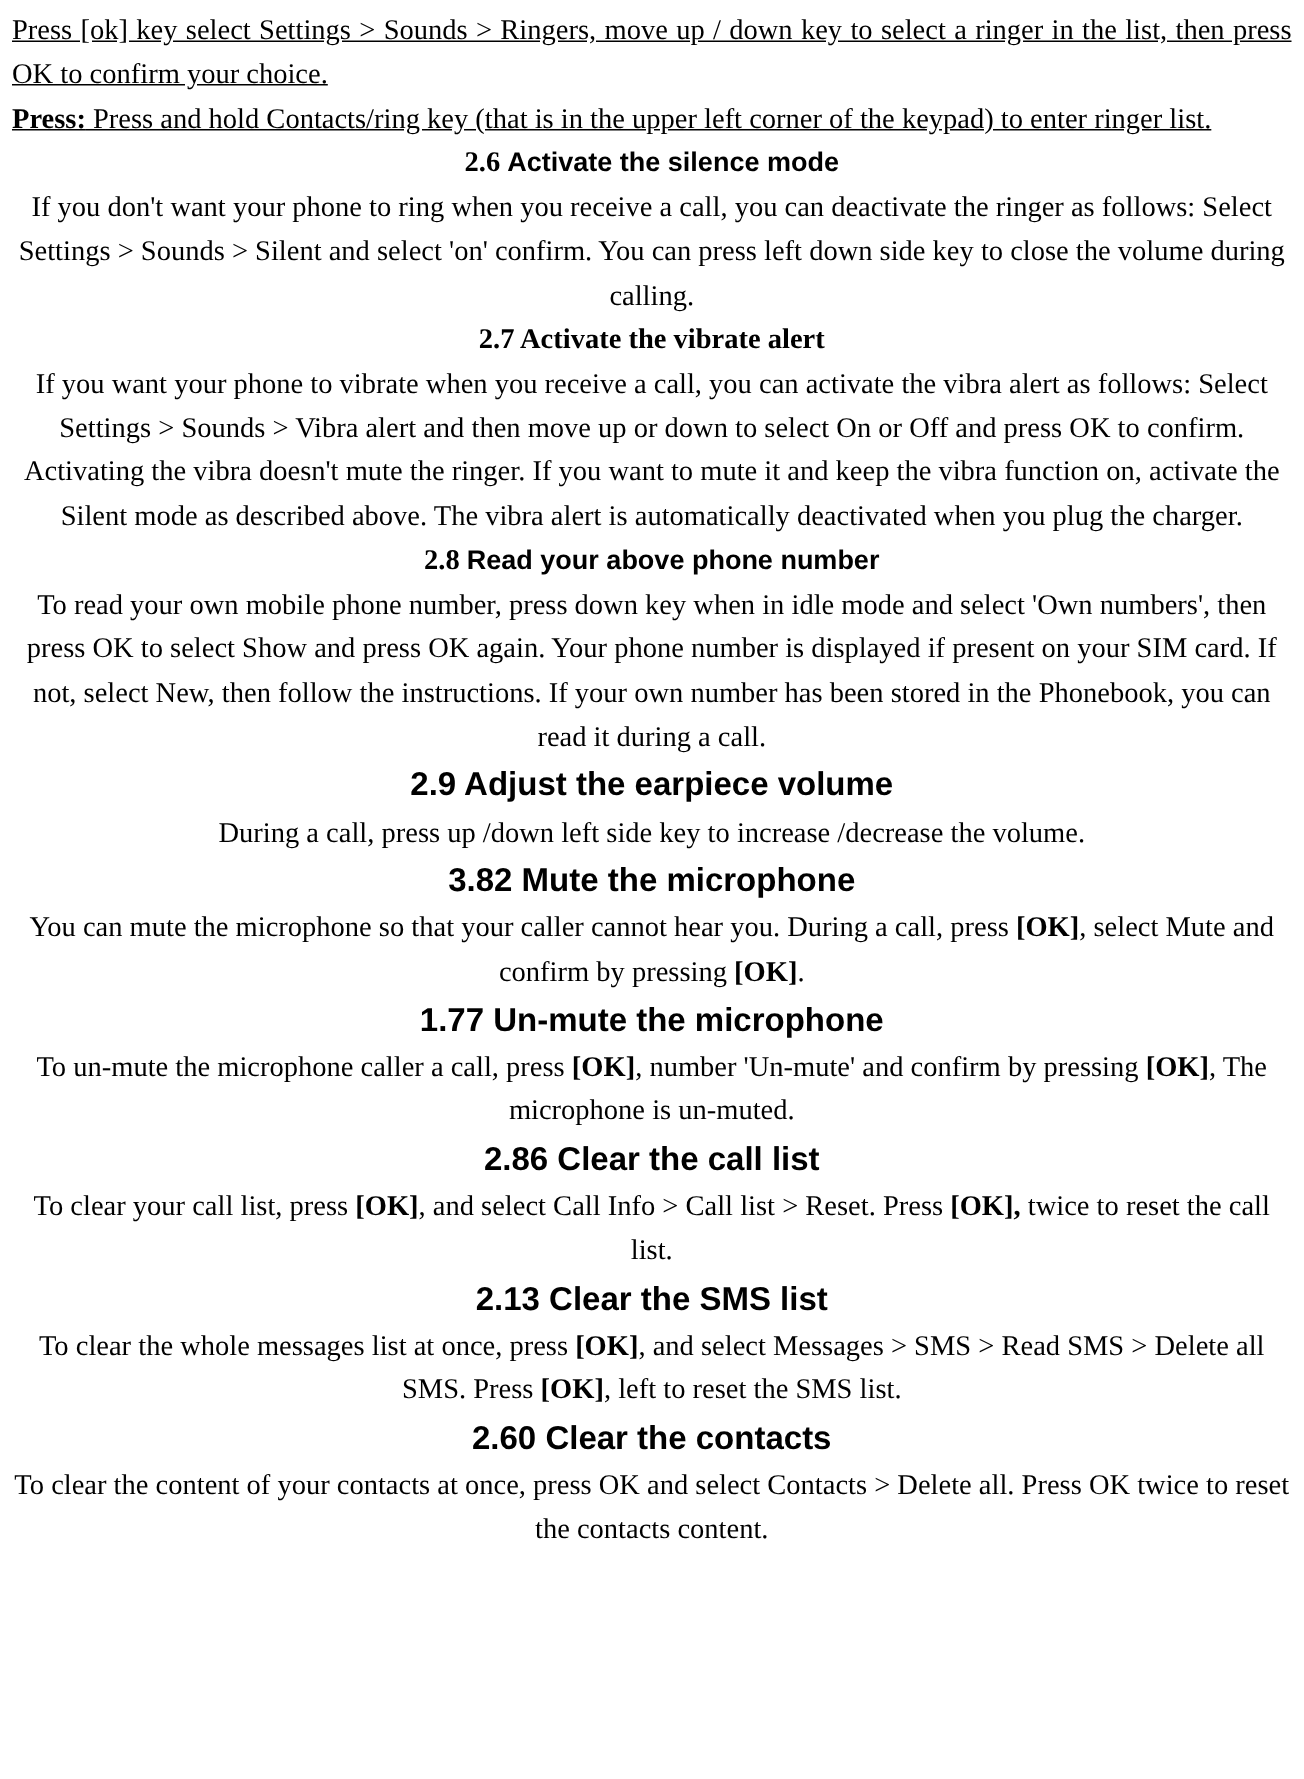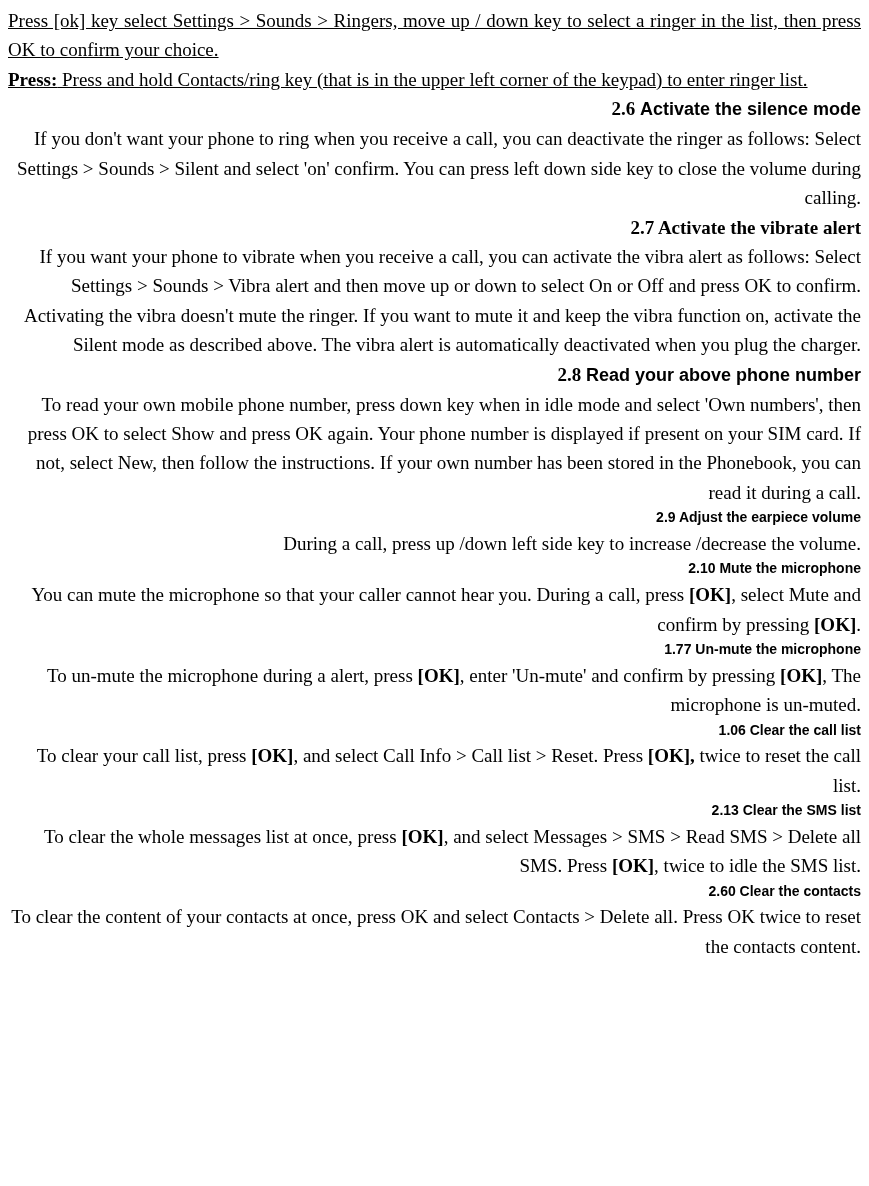--- a/index.html
+++ b/index.html
@@ -8,39 +8,39 @@
   line-height: 1.55;
   color: #000;
   background: #fff;
   margin: 0;
   padding: 6px 8px;
   width: 869px;
   box-sizing: border-box;
 }
 p {
   margin: 0;
-  text-align: right;
+  text-align: center;
 }
 .justify {
   text-align: justify;
   text-decoration: underline;
 }
 .heading {
   font-weight: bold;
 }
 .heading .num {
   font-family: "Times New Roman", Times, serif;
 }
 .heading .title {
   font-family: Arial, Helvetica, sans-serif;
   font-size: 18px;
 }
 .heading-all-arial {
   font-family: Arial, Helvetica, sans-serif;
-  font-size: 14px;
+  font-size: 22px;
   font-weight: bold;
 }
 .bold {
   font-weight: bold;
 }
 </style>
 </head>
 <body>
 
 <p class="justify">Press [ok] key select Settings &gt; Sounds &gt; Ringers, move up / down key to select a ringer in the list, then press OK to confirm your choice.</p>
@@ -64,39 +64,39 @@
 <p class="heading">
   <span class="num">2.8 </span><span class="title">Read your above phone number</span>
 </p>
 
 <p>To read your own mobile phone number, press down key when in idle mode and select 'Own numbers', then press OK to select Show and press OK again. Your phone number is displayed if present on your SIM card. If not, select New, then follow the instructions. If your own number has been stored in the Phonebook, you can read it during a call.</p>
 
 <p class="heading-all-arial">2.9 Adjust the earpiece volume</p>
 
 <p>During a call, press up /down left side key to increase /decrease the volume.</p>
 
-<p class="heading-all-arial">2.10 Mute the microphone</p>
+<p class="heading-all-arial">3.82 Mute the microphone</p>
 
 <p>
   <span>You can mute the microphone so that your caller cannot hear you. During a call, press </span><span class="bold">[OK]</span><span>, select Mute and confirm by pressing </span><span class="bold">[OK]</span><span>.</span>
 </p>
 
 <p class="heading-all-arial">1.77 Un-mute the microphone</p>
 
 <p>
-  <span>To un-mute the microphone during a alert, press </span><span class="bold">[OK]</span><span>, enter 'Un-mute' and confirm by pressing </span><span class="bold">[OK]</span><span>, The microphone is un-muted.</span>
+  <span>To un-mute the microphone caller a call, press </span><span class="bold">[OK]</span><span>, number 'Un-mute' and confirm by pressing </span><span class="bold">[OK]</span><span>, The microphone is un-muted.</span>
 </p>
 
-<p class="heading-all-arial">1.06 Clear the call list</p>
+<p class="heading-all-arial">2.86 Clear the call list</p>
 
 <p>
   <span>To clear your call list, press </span><span class="bold">[OK]</span><span>, and select Call Info &gt; Call list &gt; Reset. Press </span><span class="bold">[OK],</span><span> twice to reset the call list.</span>
 </p>
 
 <p class="heading-all-arial">2.13 Clear the SMS list</p>
 
 <p>
-  <span>To clear the whole messages list at once, press </span><span class="bold">[OK]</span><span>, and select Messages &gt; SMS &gt; Read SMS &gt; Delete all SMS. Press </span><span class="bold">[OK]</span><span>, twice to idle the SMS list.</span>
+  <span>To clear the whole messages list at once, press </span><span class="bold">[OK]</span><span>, and select Messages &gt; SMS &gt; Read SMS &gt; Delete all SMS. Press </span><span class="bold">[OK]</span><span>, left to reset the SMS list.</span>
 </p>
 
 <p class="heading-all-arial">2.60 Clear the contacts</p>
 
 <p>To clear the content of your contacts at once, press OK and select Contacts &gt; Delete all. Press OK twice to reset the contacts content.</p>
 
 </body></html>

